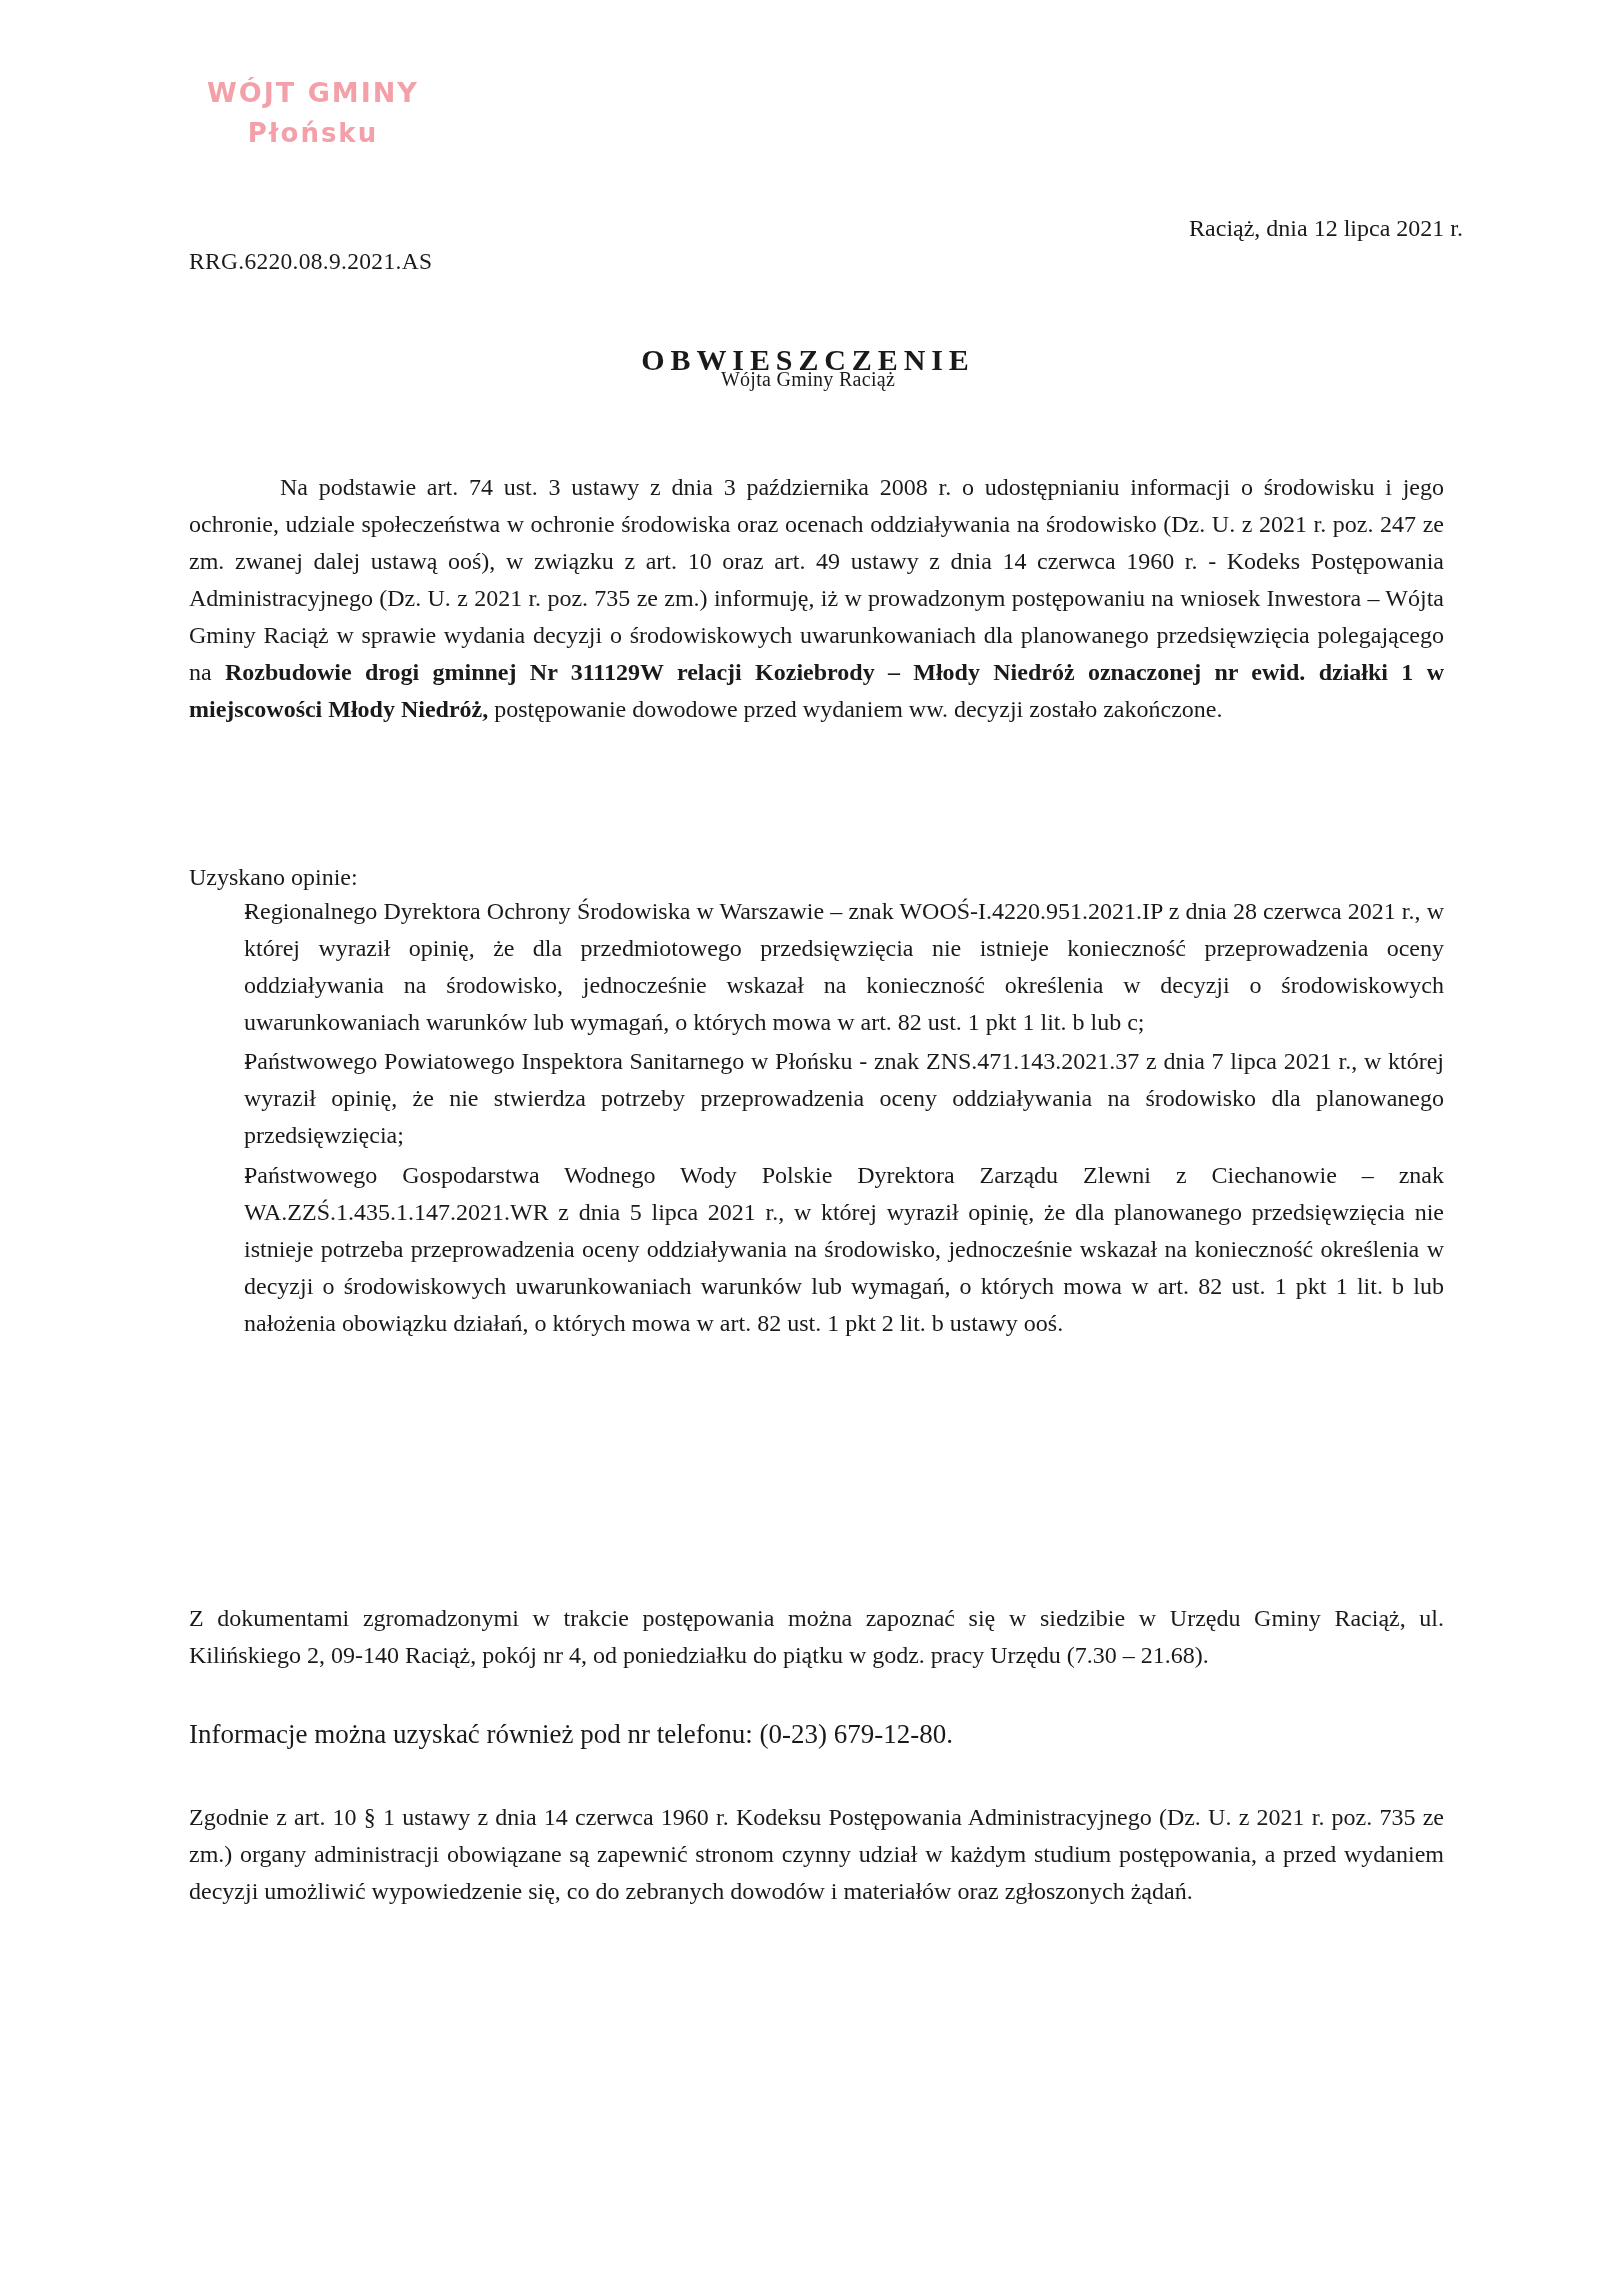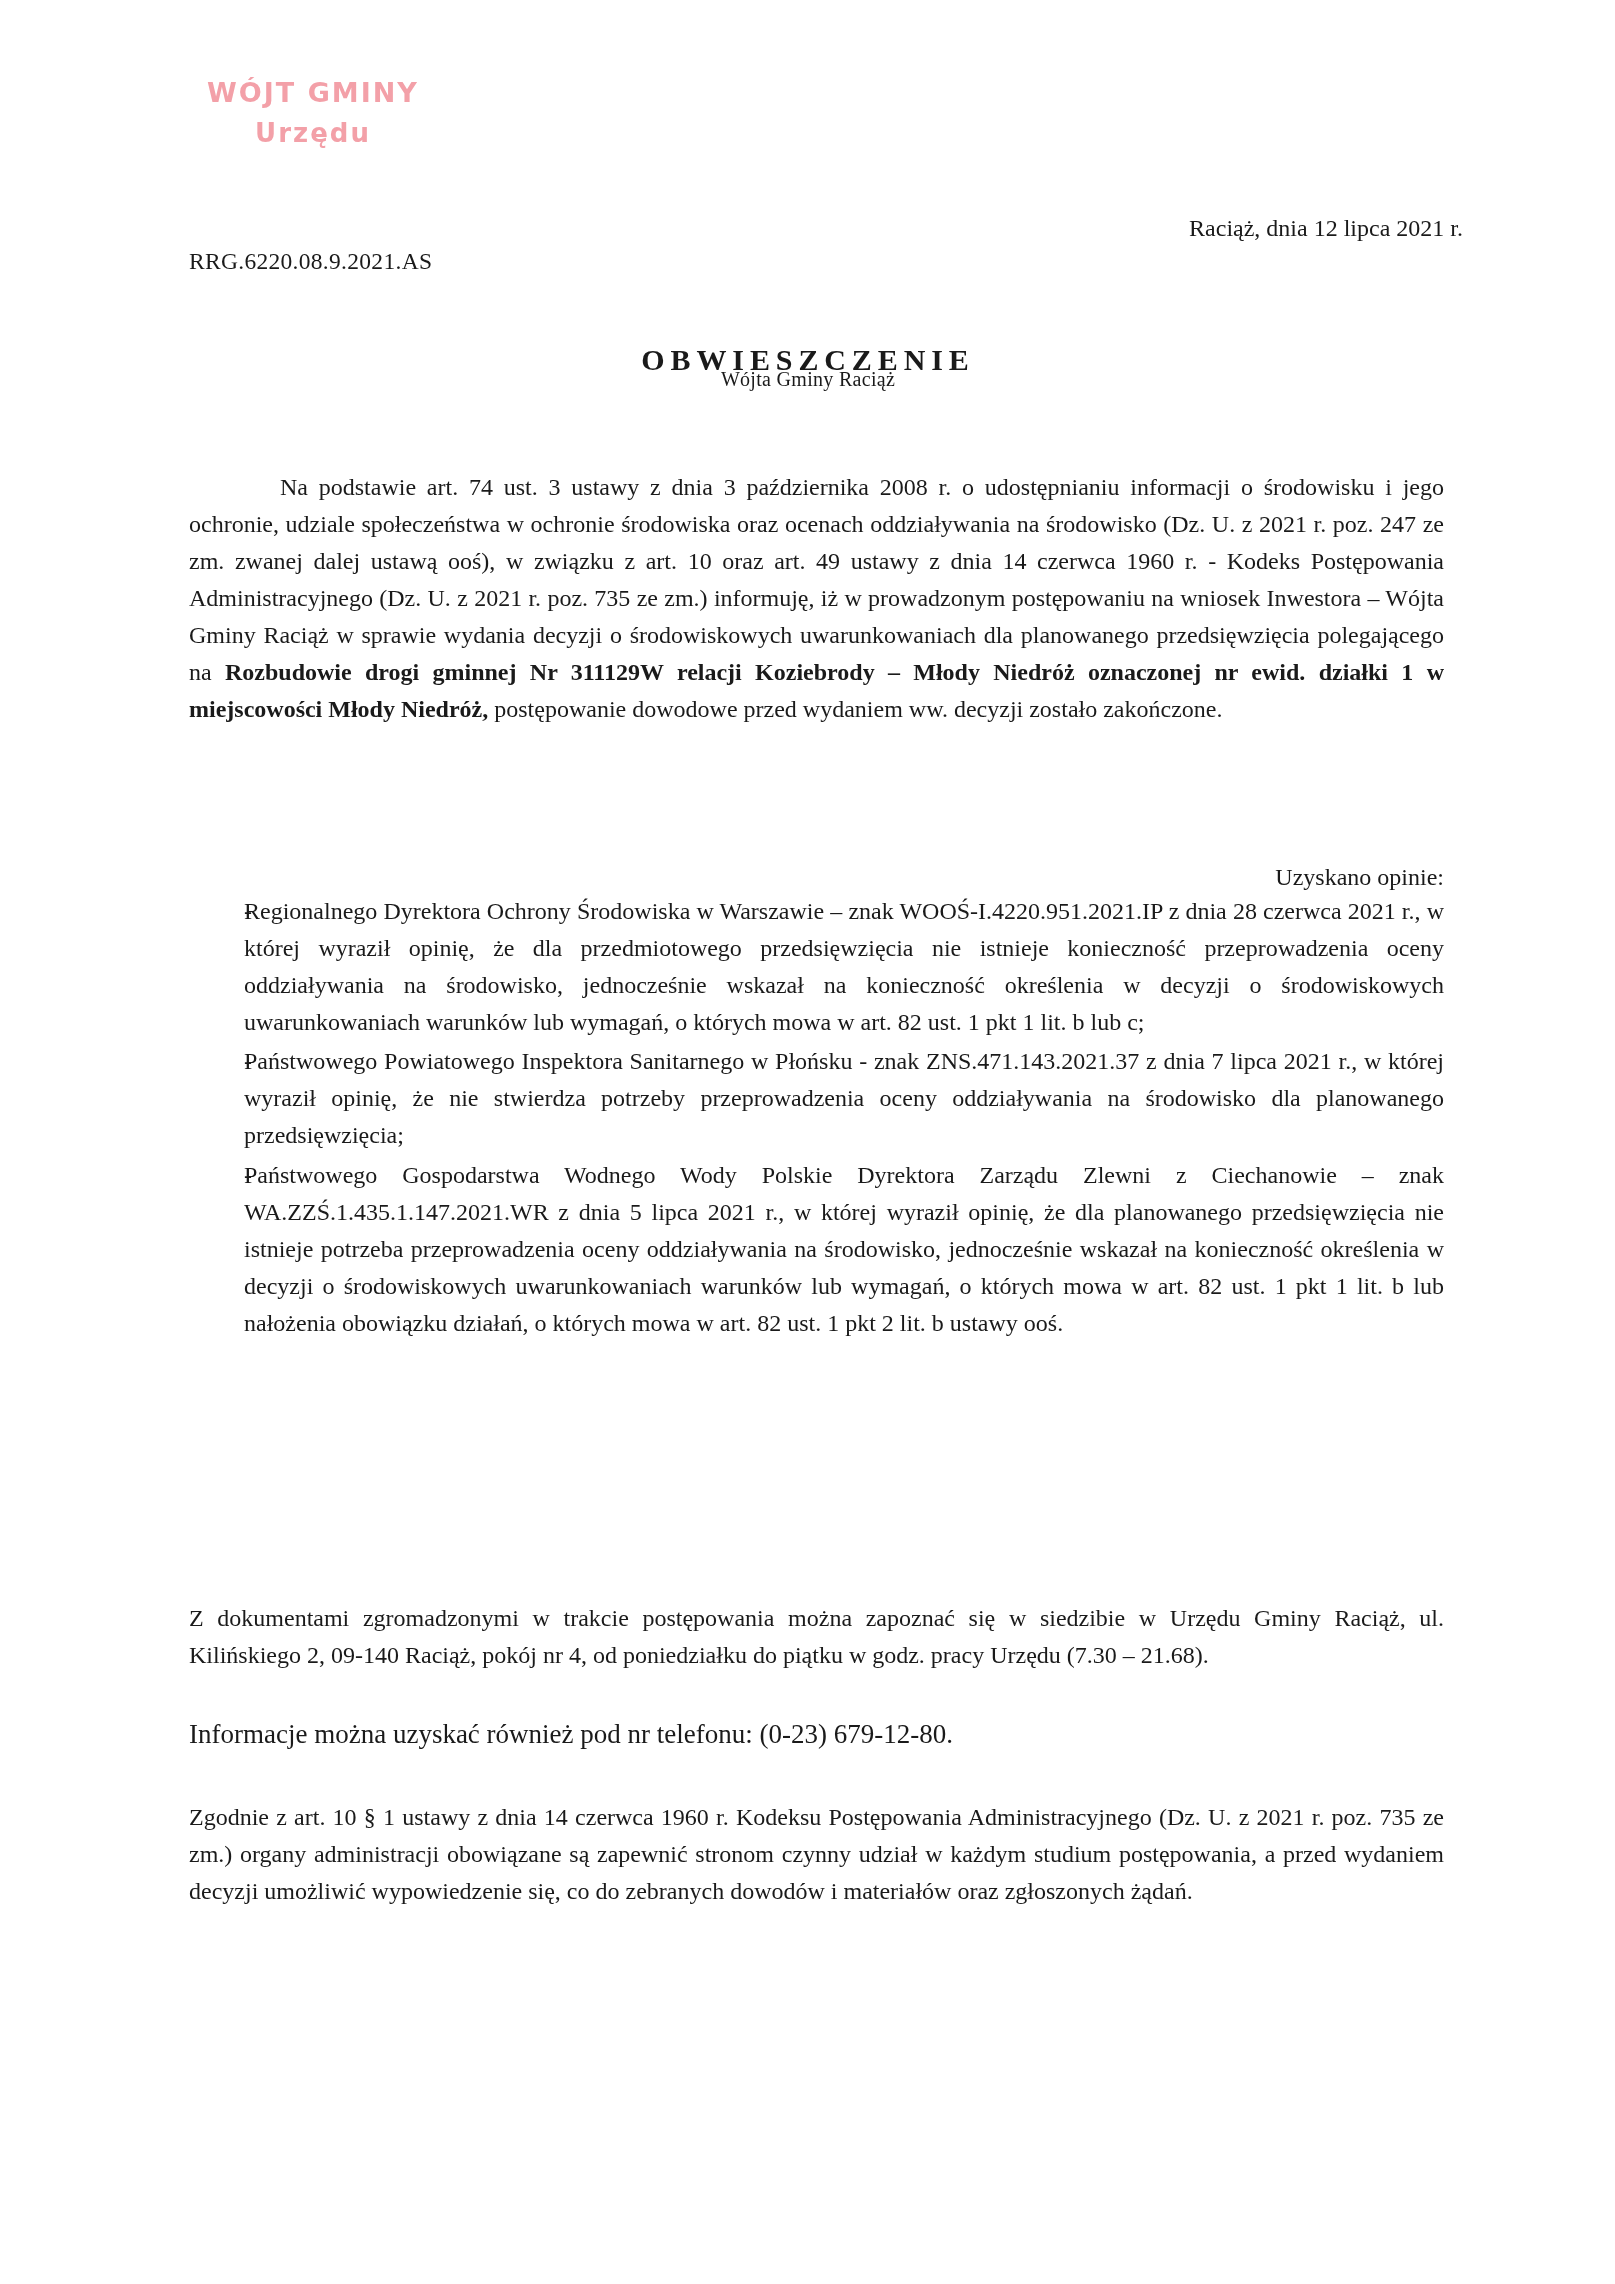--- a/index.html
+++ b/index.html
@@ -88,21 +88,21 @@
   .p-intro { top: 469px; }
   .p-intro .indent { display: inline-block; width: 91px; }
   b { font-weight: 700; }
   .p-uzyskano {
     position: absolute;
     left: 189px;
     width: 1255px;
     top: 859px;
     font-size: 24px;
     line-height: 1.54;
-    text-align: right;
+    text-align: left;
   }
   .opinion-list {
     position: absolute;
     left: 189px;
     width: 1255px;
     top: 893px;
     font-size: 24px;
     line-height: 1.54;
   }
   .opinion-item {
@@ -149,21 +149,21 @@
     text-align: justify;
   }
 </style>
 </head>
 <body>
 
 <div class="page">
 
   <div class="stamp">
     <span class="line1">WÓJT GMINY</span>
-    <span class="line2">Urzędu</span>
+    <span class="line2">Płońsku</span>
   </div>
 
   <div class="place-date">Raciąż, dnia 12 lipca 2021 r.</div>
 
   <div class="ref-no">RRG.6220.08.9.2021.AS</div>
 
   <div class="title">OBWIESZCZENIE</div>
   <div class="subtitle">Wójta Gminy Raciąż</div>
 
   <div class="body-block p-intro">

